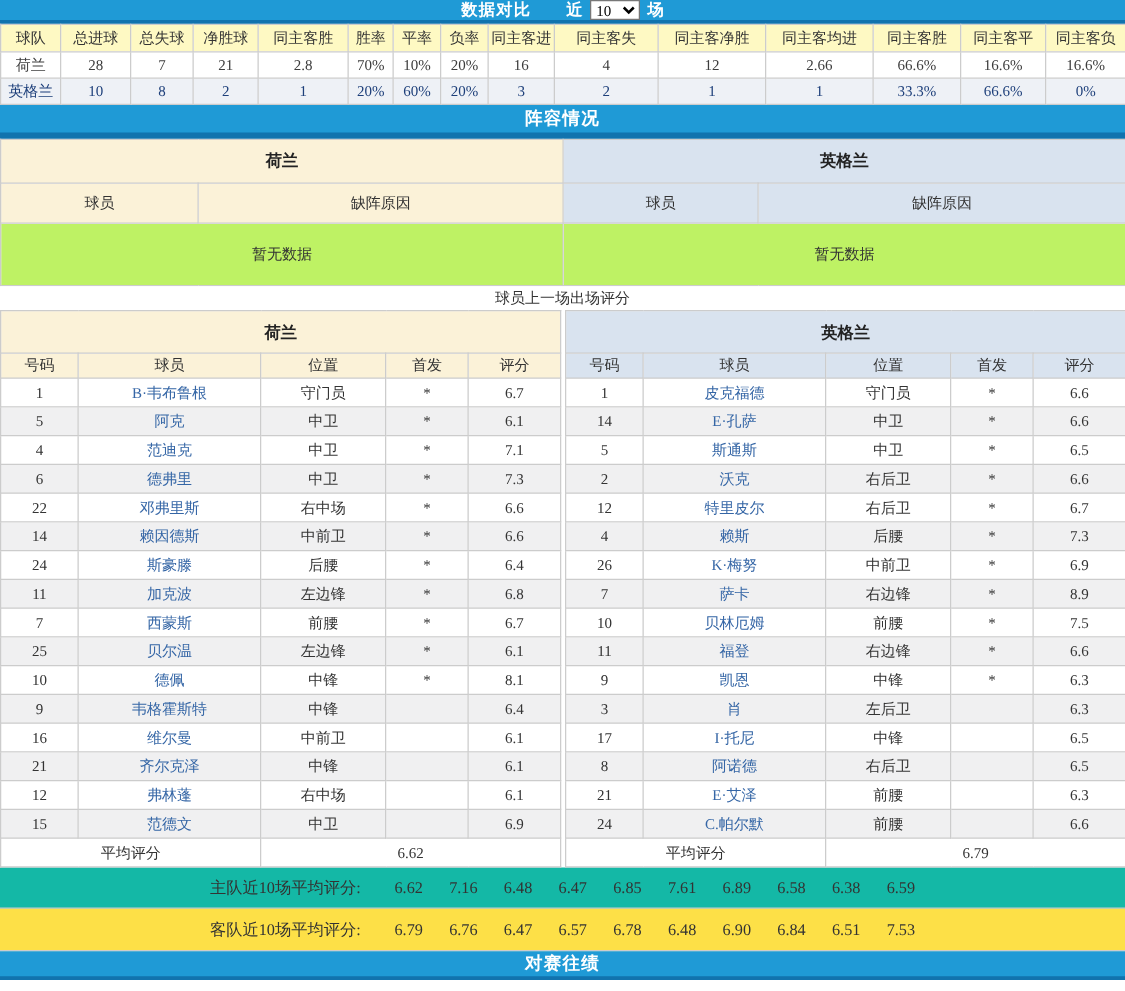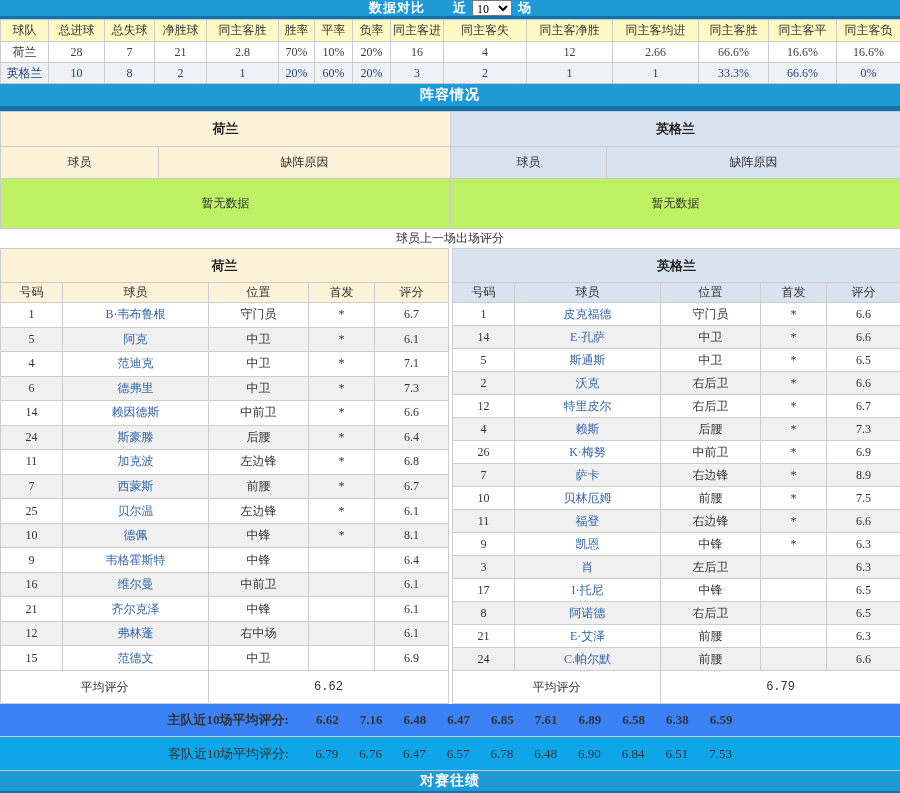--- a/index.html
+++ b/index.html
@@ -56,30 +56,30 @@
 
   
   .ratings-wrap { display: flex; gap: 3px; width: 900px; }
   .rt { width: 448px; flex: 0 0 448px; }
   .rt th.teamhdr { height: 34px; font-size: 13px; font-weight: bold; color: #222; }
   .rt tr.cols td { height: 20px; font-size: 12px; color: #333; }
   .rt tbody td { height: 23px; font-size: 12px; color: #333; }
   .rt tbody tr:nth-child(odd) td { background: #fff; }
   .rt tbody tr:nth-child(even) td { background: #f0f0f1; }
   .rt .player-name { color: #3566a6; cursor: pointer; }
-  .rt tr.avg-row td { background: #fff; height: 33px; font-size: 12px; font-family: Liberation Mono, monospace; }
+  .rt tr.avg-row td { background: #fff; height: 23px; font-size: 12px; }
 
   
   .hist {
     width: 900px; display: flex; align-items: center; justify-content: center;
     font-size: 13px; color: #333;
     border-bottom: 1px solid #ccc;
   }
-  .hist-home { height: 33px; background: #3b82f6; font-weight: bold; }
-  .hist-away { height: 34px; background: #0ea5e9; }
+  .hist-home { height: 33px; background: #14b8a6; }
+  .hist-away { height: 34px; background: #fde047; }
   .hist .label { margin-right: 6px; }
   .hist .num { display: inline-block; margin-left: 21px; }
 </style>
 </head>
 <body>
 
 <div class="bar bar-top">
   <span class="title">数据对比</span>
   <span class="near">近</span>
   <select>
@@ -238,20 +238,27 @@
           <td>7.1</td>
         </tr>
         <tr>
           <td>6</td>
           <td><span class="player-name">德弗里</span></td>
           <td>中卫</td>
           <td>*</td>
           <td>7.3</td>
         </tr>
         <tr>
+          <td>22</td>
+          <td><span class="player-name">邓弗里斯</span></td>
+          <td>右中场</td>
+          <td>*</td>
+          <td>6.6</td>
+        </tr>
+        <tr>
           <td>14</td>
           <td><span class="player-name">赖因德斯</span></td>
           <td>中前卫</td>
           <td>*</td>
           <td>6.6</td>
         </tr>
         <tr>
           <td>24</td>
           <td><span class="player-name">斯豪滕</span></td>
           <td>后腰</td>

